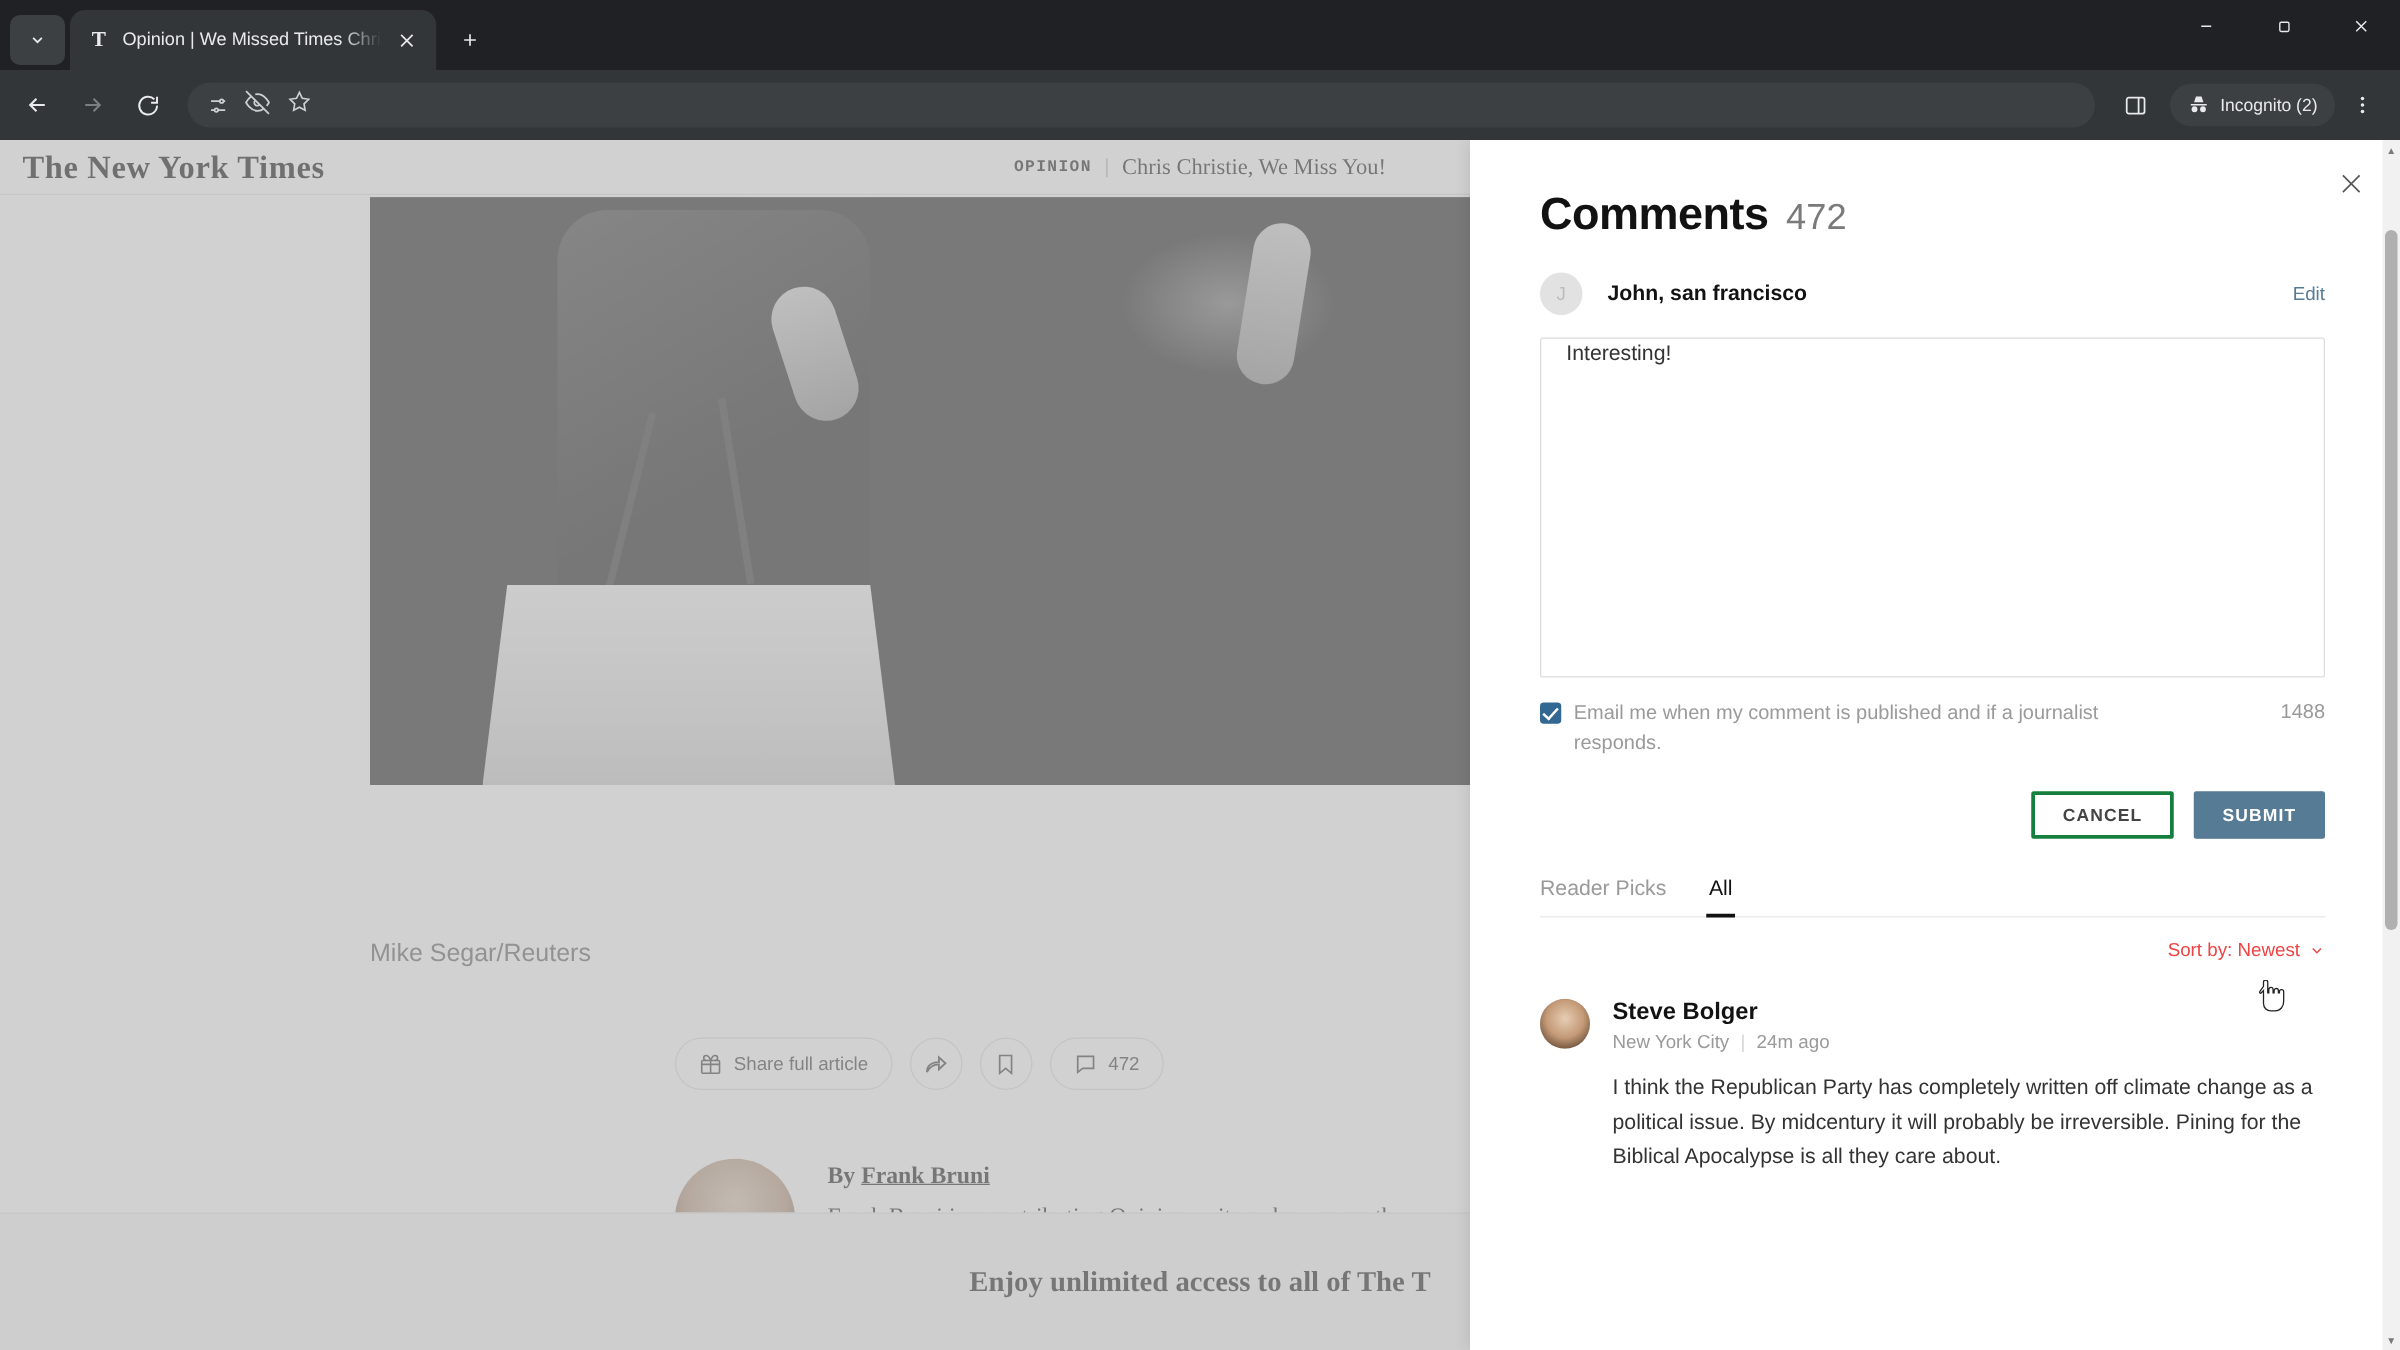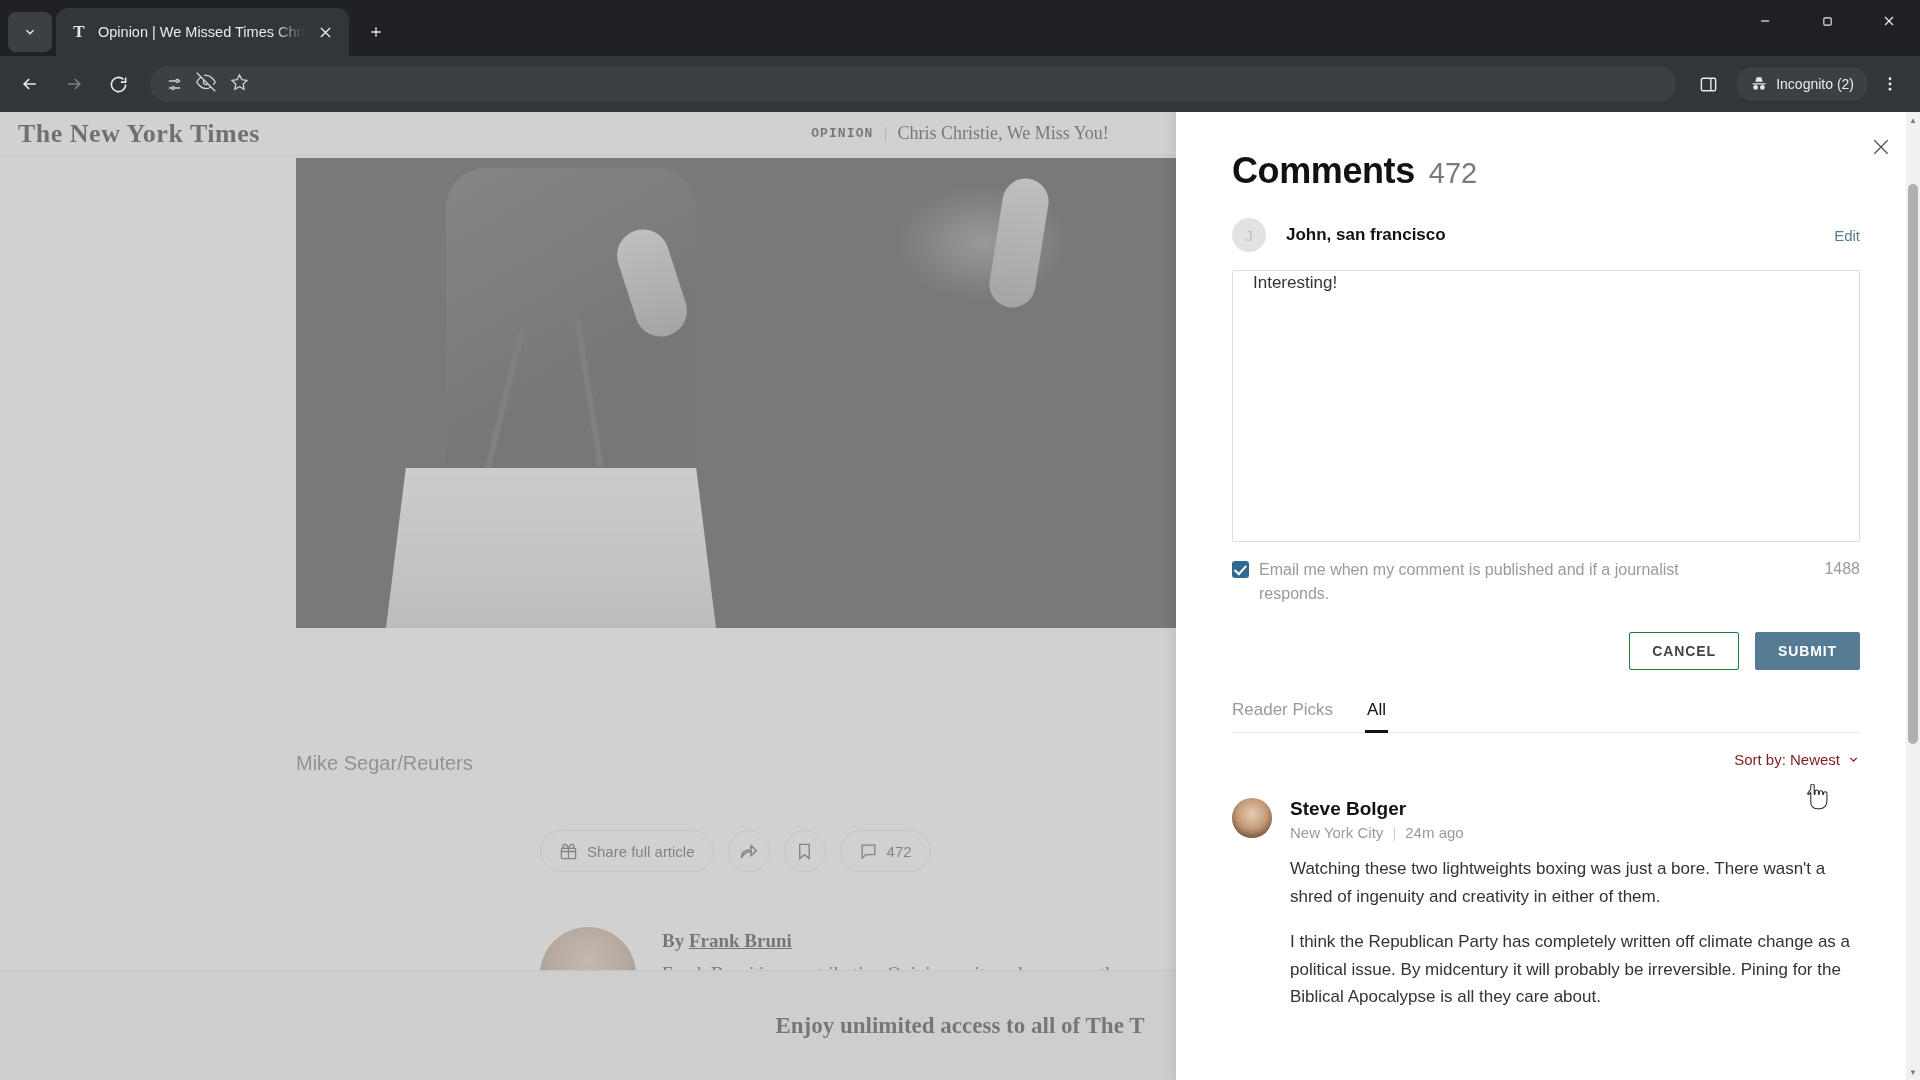--- a/index.html
+++ b/index.html
@@ -221,33 +221,33 @@
   }
   .opt-label { font-size: 16px; color: #9a9a9a; line-height: 1.5; max-width: 470px; }
   .char-count { margin-left: auto; font-size: 16px; color: #9a9a9a; padding-top: 2px; }
 
   .btn-row { display: flex; justify-content: flex-end; align-items: center; gap: 16px; margin-top: 26px; }
   .btn {
     height: 38px; padding: 0 22px; font-size: 14px; letter-spacing: 0.9px;
     font-weight: 600; display: flex; align-items: center; justify-content: center;
     border-radius: 2px; cursor: pointer;
   }
-  .btn-cancel { background: #fff; color: #444; border: 1px solid #15803d; }
+  .btn-cancel { background: #fff; color: #444; border: 3px solid #15803d; }
   .btn-submit { background: #567b95; color: #fff; border: 1px solid #567b95; position: relative; }
 
   .tabs-row { display: flex; gap: 34px; margin-top: 30px; border-bottom: 1px solid #e9e9e9; }
   .ctab { font-size: 17px; color: #9a9a9a; padding-bottom: 12px; position: relative; }
   .ctab.active { color: #121212; font-weight: 500; }
   .ctab.active::after {
     content: ""; position: absolute; left: -2px; right: -2px; bottom: -1px;
     height: 3px; background: #121212;
   }
 
   .sort-row { display: flex; justify-content: flex-end; margin-top: 18px; }
-  .sort-btn { font-size: 15px; color: #7f1d1d; display: flex; align-items: center; gap: 7px; }
+  .sort-btn { font-size: 15px; color: #ef4444; display: flex; align-items: center; gap: 7px; }
 
   .comment-item { display: flex; gap: 18px; margin-top: 30px; }
   .c-avatar {
     width: 40px; height: 40px; border-radius: 50%; flex: none;
     background:
       radial-gradient(circle at 50% 40%, #e6cdb4 0%, #c49a77 48%, #7a5c44 76%),
       linear-gradient(#cfcfcf, #9a9a9a);
   }
   .c-body { flex: 1; min-width: 0; }
   .c-name { font-size: 19px; font-weight: 700; color: #121212; }
@@ -508,21 +508,20 @@
         <div class="comment-item">
           <div class="c-avatar"></div>
           <div class="c-body">
             <div class="c-name">Steve Bolger</div>
             <div class="c-meta">
               <span>New York City</span>
               <span class="bar">|</span>
               <span>24m ago</span>
             </div>
             <div class="c-text">
-              <p>Watching these two lightweights boxing was just a bore. There wasn't a shred of ingenuity and creativity in either of them.</p>
               <p>I think the Republican Party has completely written off climate change as a political issue. By midcentury it will probably be irreversible. Pining for the Biblical Apocalypse is all they care about.</p>
             </div>
           </div>
         </div>
 
       </div>
     </div>
 
     <div class="vscroll">
       <div class="vscroll-arrow" style="top:0;">▲</div>

